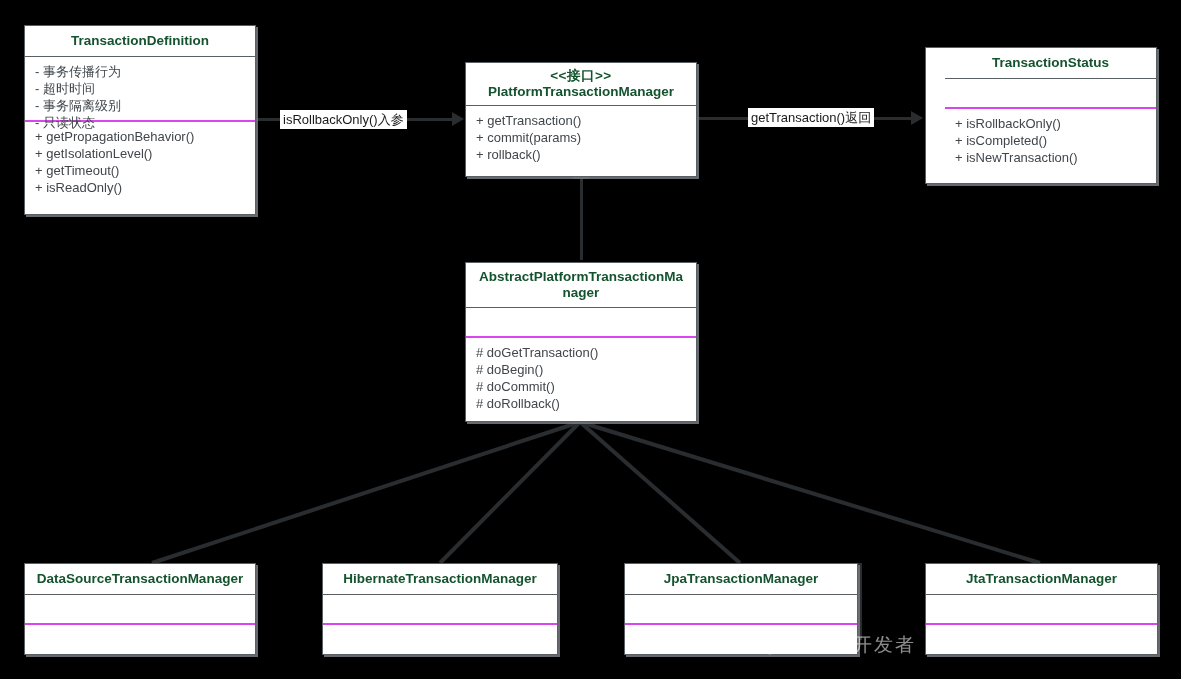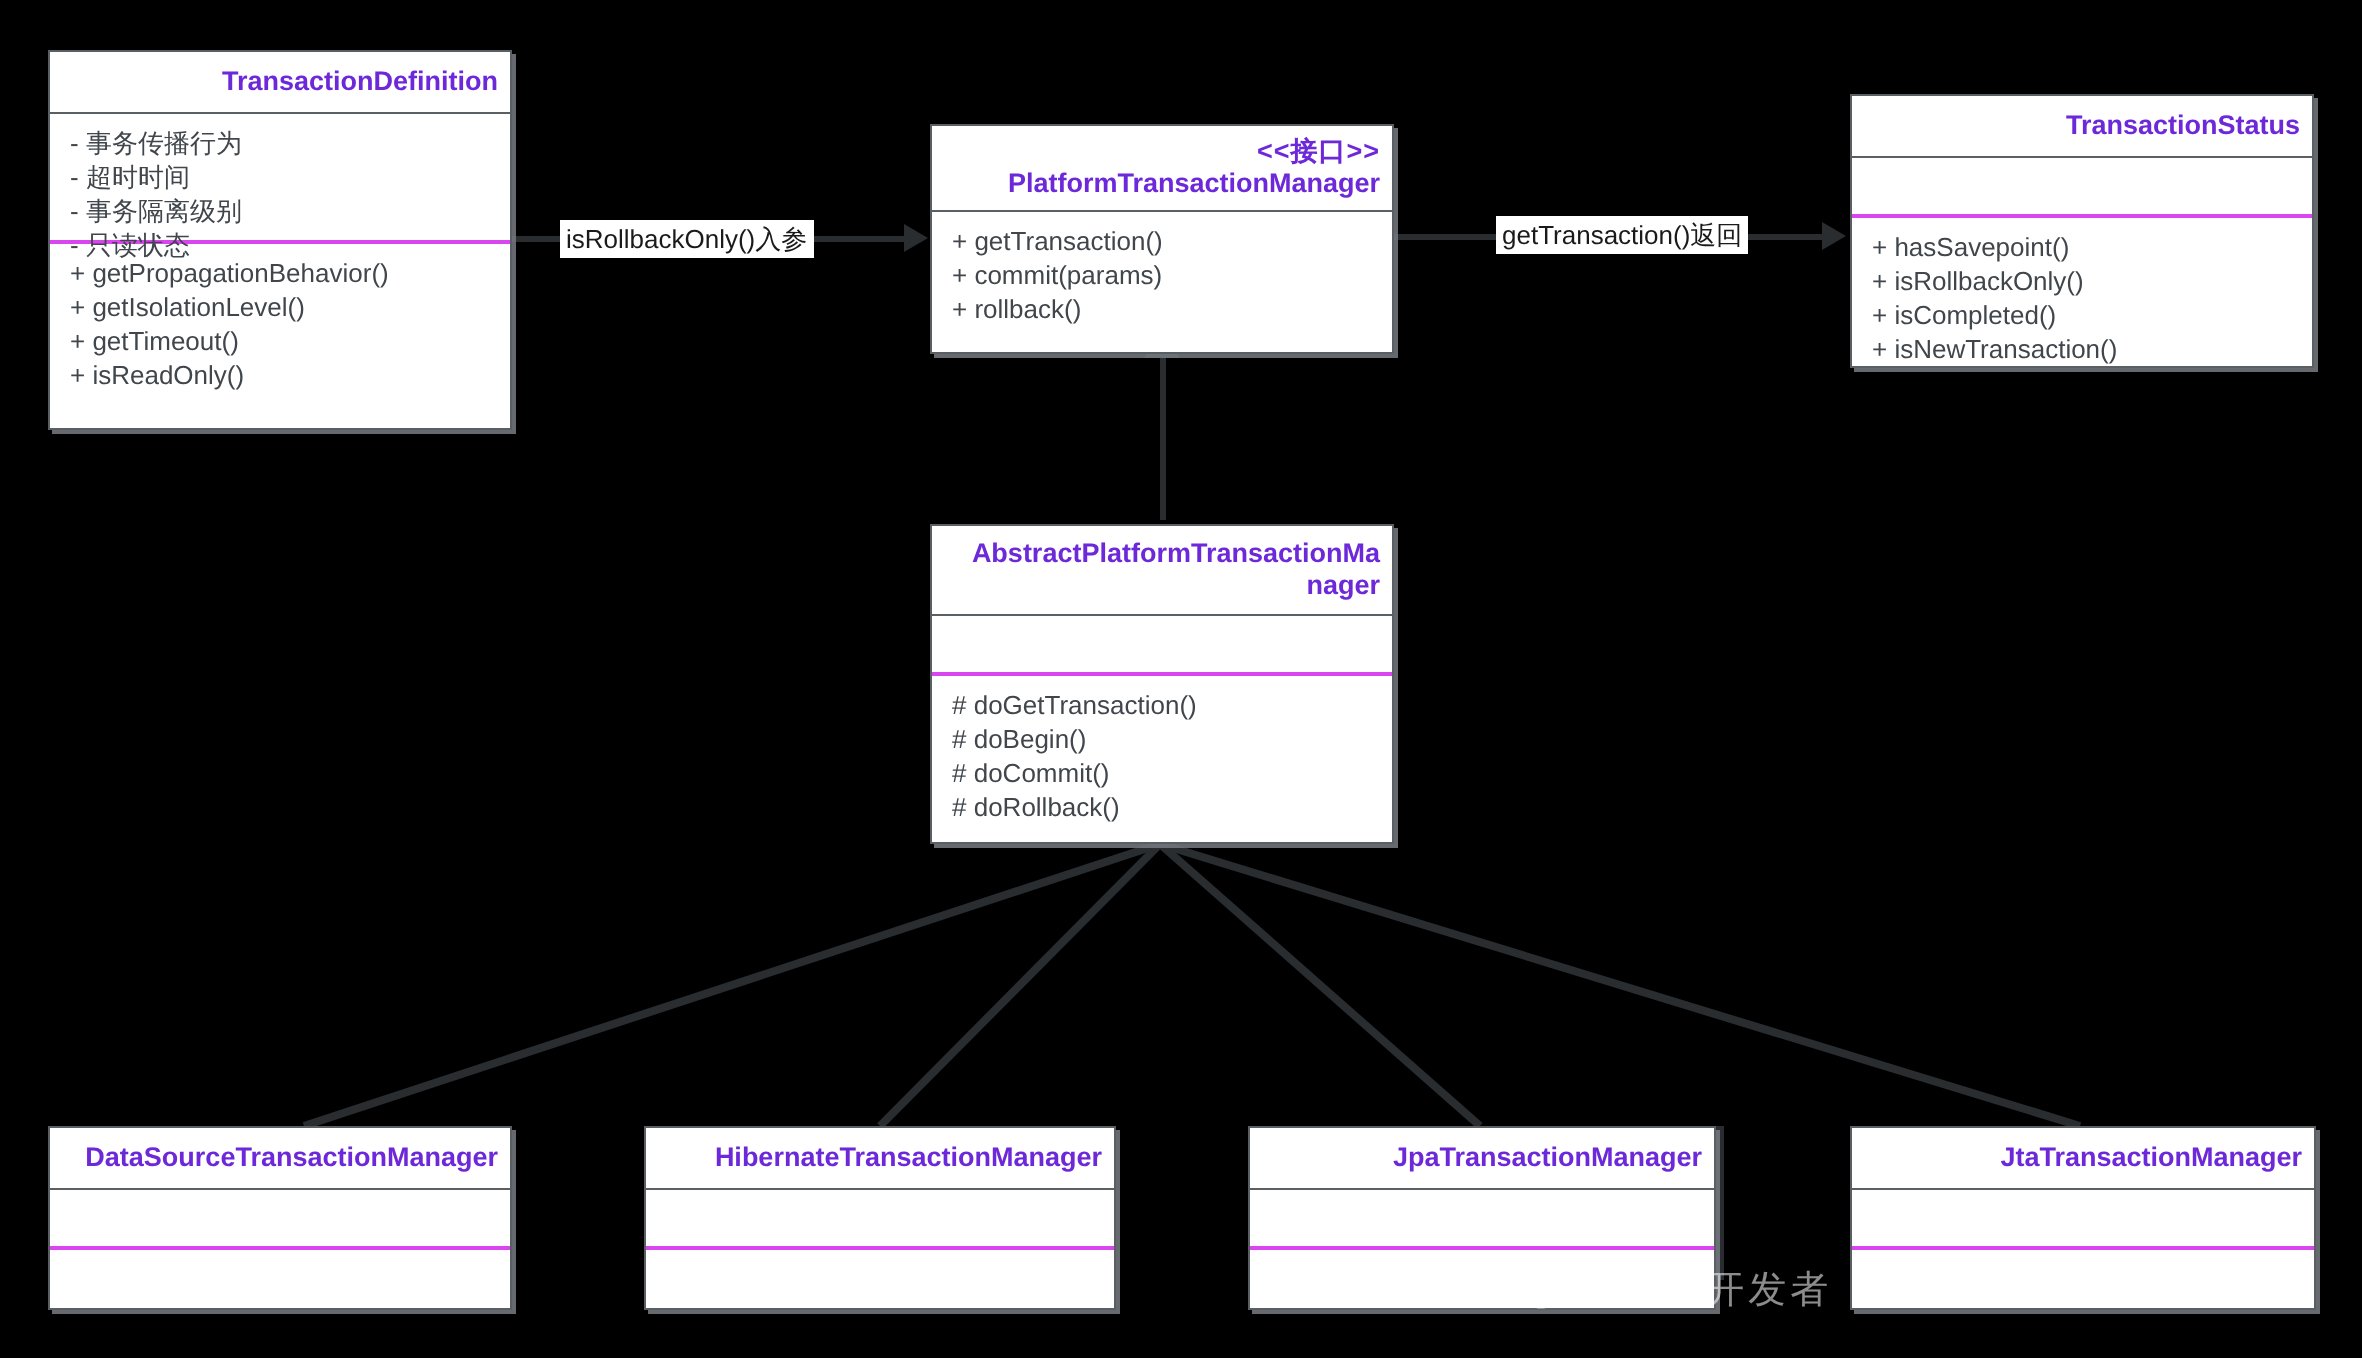--- a/index.html
+++ b/index.html
@@ -20,24 +20,24 @@
   
   .uml-box {
     position: absolute;
     background: #ffffff;
     border: 1px solid #5a5f63;
     box-sizing: border-box;
     box-shadow: 2px 2px 0 rgba(120,125,130,0.85);
     z-index: 5;
   }
   .uml-title {
-    text-align: right;
+    text-align: center;
     font-weight: bold;
     font-size: 13.5px;
-    color: #6d28d9;
+    color: #14532d;
     line-height: 16px;
     padding: 7px 6px 7px 6px;
     border-bottom: 1px solid #5a5f63;
     box-sizing: border-box;
   }
   .uml-title .stereotype {
     display: block;
     font-weight: bold;
     font-size: 13.5px;
     letter-spacing: 0.5px;
@@ -171,25 +171,24 @@
       <span class="stereotype">&lt;&lt;接口&gt;&gt;</span>
       <span>PlatformTransactionManager</span>
     </div>
     <div class="uml-section">
       <div class="uml-row">+ getTransaction()</div>
       <div class="uml-row">+ commit(params)</div>
       <div class="uml-row">+ rollback()</div>
     </div>
   </div>
 
-  <div class="uml-box" style="left:925px; top:47px; width:232px; height:137px;">
+  <div class="uml-box" style="left:925px; top:47px; width:232px; height:137px;padding-left:19px;">
     <div class="uml-title">TransactionStatus</div>
     <div class="uml-section bordered empty"></div>
     <div class="uml-section">
-      <div class="uml-row">+ hasSavepoint()</div>
       <div class="uml-row">+ isRollbackOnly()</div>
       <div class="uml-row">+ isCompleted()</div>
       <div class="uml-row">+ isNewTransaction()</div>
     </div>
   </div>
 
   <div class="uml-box" style="left:465px; top:262px; width:232px; height:160px;">
     <div class="uml-title" style="padding-top:6px; padding-bottom:6px;">
       <span>AbstractPlatformTransactionMa</span>
       <span>nager</span>

